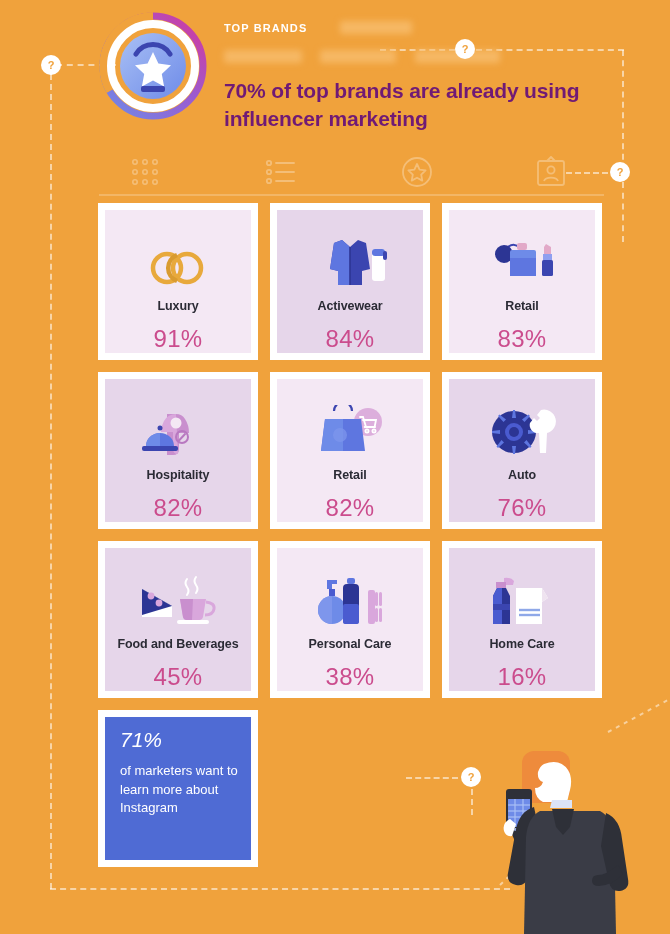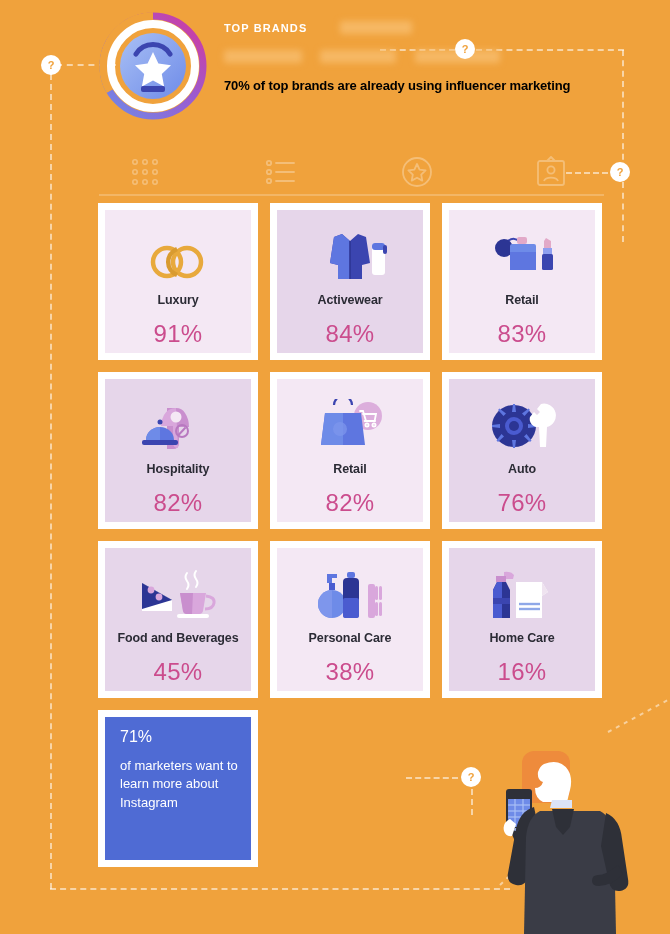--- a/index.html
+++ b/index.html
@@ -49,22 +49,22 @@
     background: #F6B864;
     border-radius: 2px;
     filter: blur(3px);
     height: 13px;
   }
   .redact-row { margin-top: 11px; height: 14px; }
   .redact-row .redact { margin-right: 14px; }
 
   .headline {
     margin-top: 16px;
-    color: #000000;
-    font-size: 13px;
+    color: #701a75;
+    font-size: 21px;
     font-weight: 700;
     line-height: 1.32;
     letter-spacing: -0.15px;
     max-width: 365px;
   }
 
   
   .iconbar {
     position: absolute; left: 99px; top: 150px;
     width: 505px; height: 46px;
@@ -83,21 +83,21 @@
     width: 504px;
     display: grid;
     grid-template-columns: repeat(3, 160px);
     grid-gap: 12px 12px;
   }
   .card {
     width: 160px; height: 157px;
     background: #F4E8F4;
     border: 7px solid #FFFFFF;
     display: flex; flex-direction: column;
-    align-items: center; justify-content: center;
+    align-items: center; justify-content: flex-end;
     padding-top: 6px;
   }
   .card.alt { background: #E6D6EA; }
   .card-icon {
     height: 72px; width: 100%;
     display: flex; align-items: center; justify-content: center;
   }
   .card-label {
     color: #2B2B35;
     font-size: 12.5px; font-weight: 700;
@@ -111,21 +111,21 @@
   }
 
   
   .callout {
     width: 160px; height: 157px;
     background: #4F6BD4;
     border: 7px solid #FFFFFF;
     padding: 12px 0 0 15px;
     color: #FFFFFF;
   }
-  .callout .big { font-size: 16px; line-height: 1.05; font-weight: 400; }
+  .callout .big { font-size: 21px; line-height: 1.05; font-weight: 400; font-style: italic; }
   .callout .small { font-size: 13px; line-height: 1.42; margin-top: 11px; font-weight: 400; }
 
   
   .person { position: absolute; left: 440px; top: 735px; width: 230px; height: 199px; z-index: 4; }
 </style>
 </head>
 <body>
 
 <div class="deco dash-h" style="left:56px; top:64px; width:60px;"></div>
 <div class="deco dash-v" style="left:50px; top:74px; height:815px;"></div>

